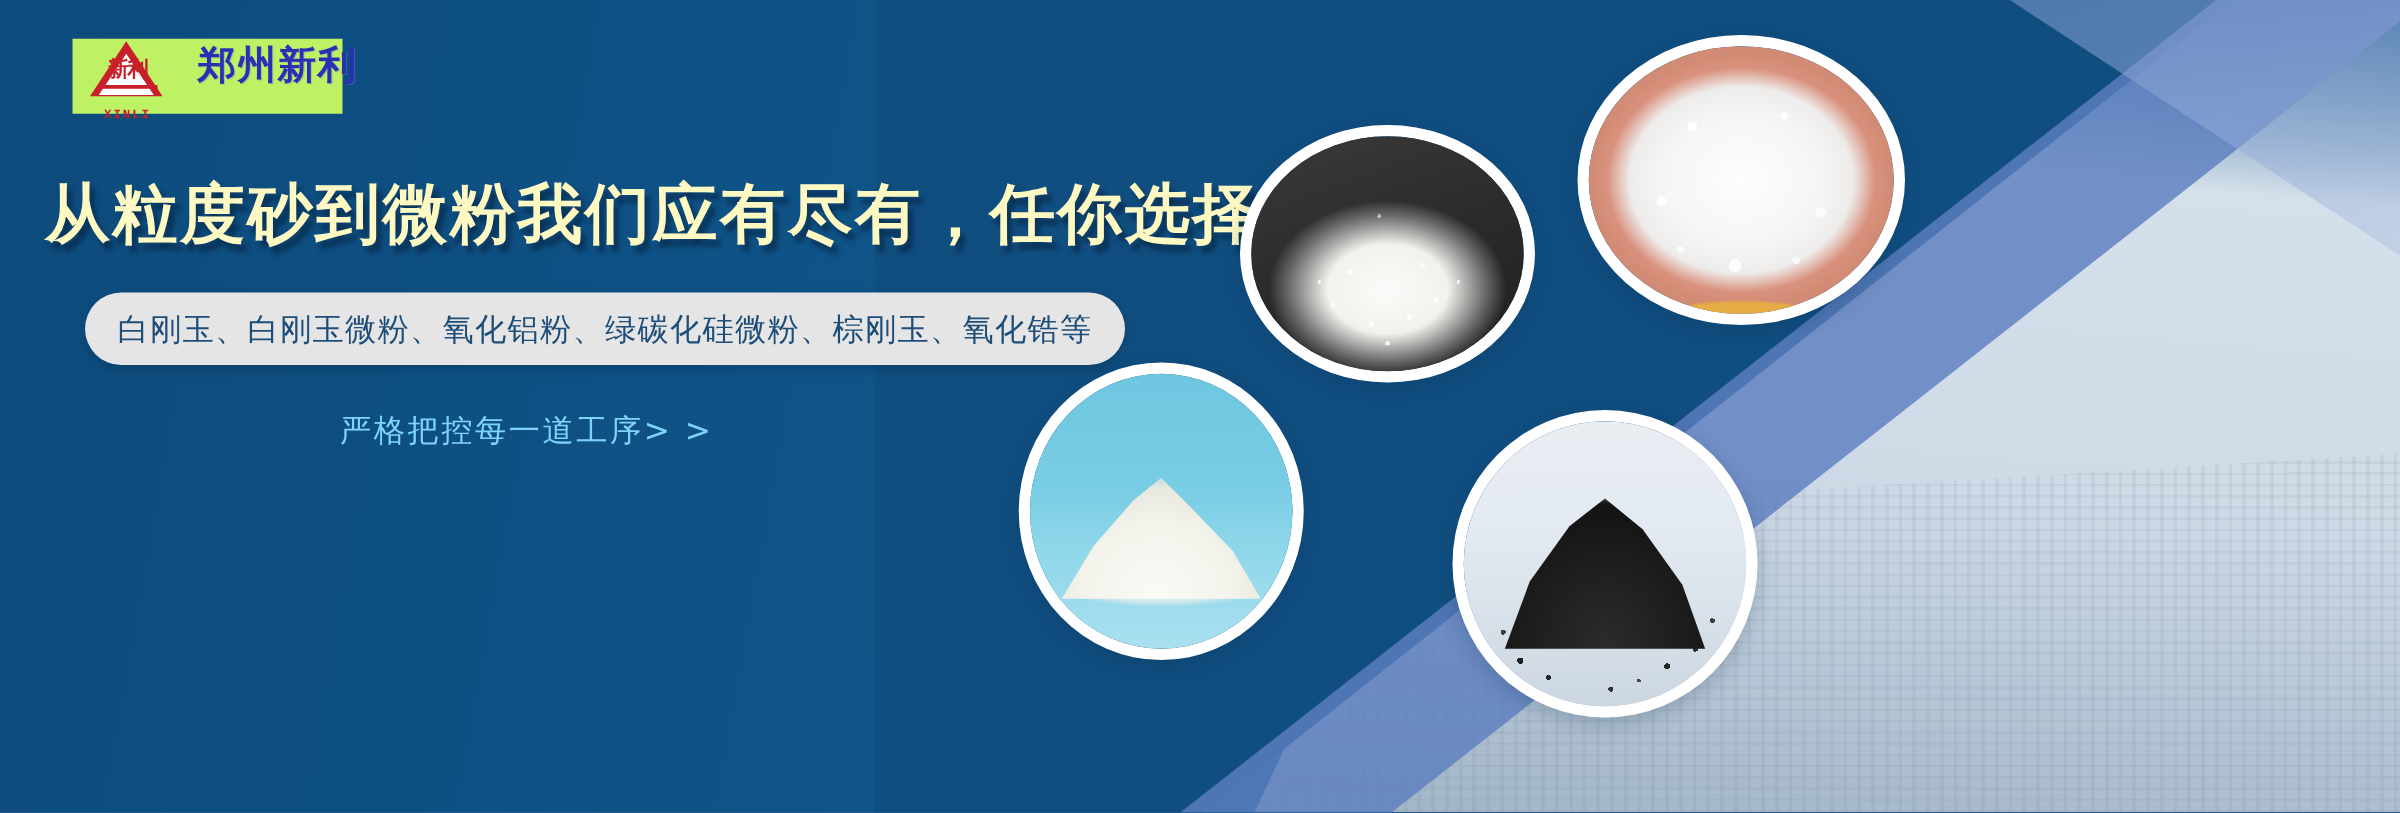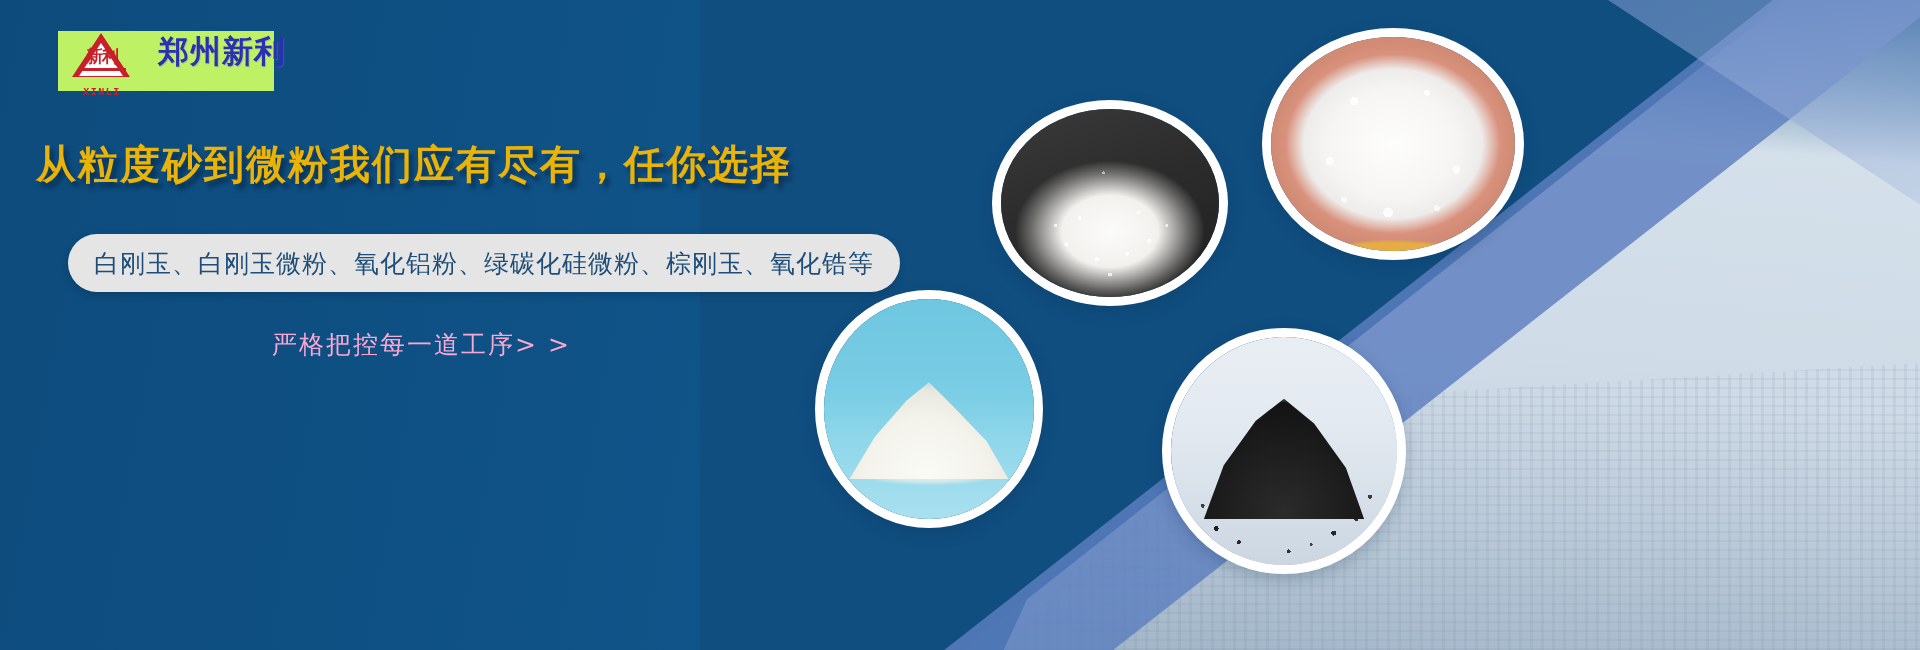--- a/index.html
+++ b/index.html
@@ -120,23 +120,23 @@
     margin-left:22px;
     font-family:"DejaVu Sans",sans-serif;
     text-shadow:1px 1px 0 rgba(120,120,200,.35);
     white-space:nowrap;
   }
 
   
   .headline {
     position:absolute;
     left:36px; top:137px;
-    font-size:40px;
+    font-size:52px;
     font-weight:bold;
-    color:#eab308;
+    color:#fef9c3;
     letter-spacing:2px;
     white-space:nowrap;
     text-shadow:4px 5px 4px rgba(3,28,52,.55);
     font-family:Liberation Sans, sans-serif;
   }
 
   
   .pill {
     position:absolute;
     left:68px; top:234px;
@@ -153,21 +153,21 @@
     letter-spacing:1px;
     white-space:nowrap;
     font-family:"DejaVu Sans",sans-serif;
   }
 
   
   .subline {
     position:absolute;
     left:272px; top:328px;
     font-size:25px;
-    color:#f9a8d4;
+    color:#7dd3fc;
     letter-spacing:2px;
     white-space:nowrap;
     font-family:"DejaVu Sans",sans-serif;
   }
 
   
   .oval {
     position:absolute;
     border-radius:50%;
     border:9px solid #ffffff;

